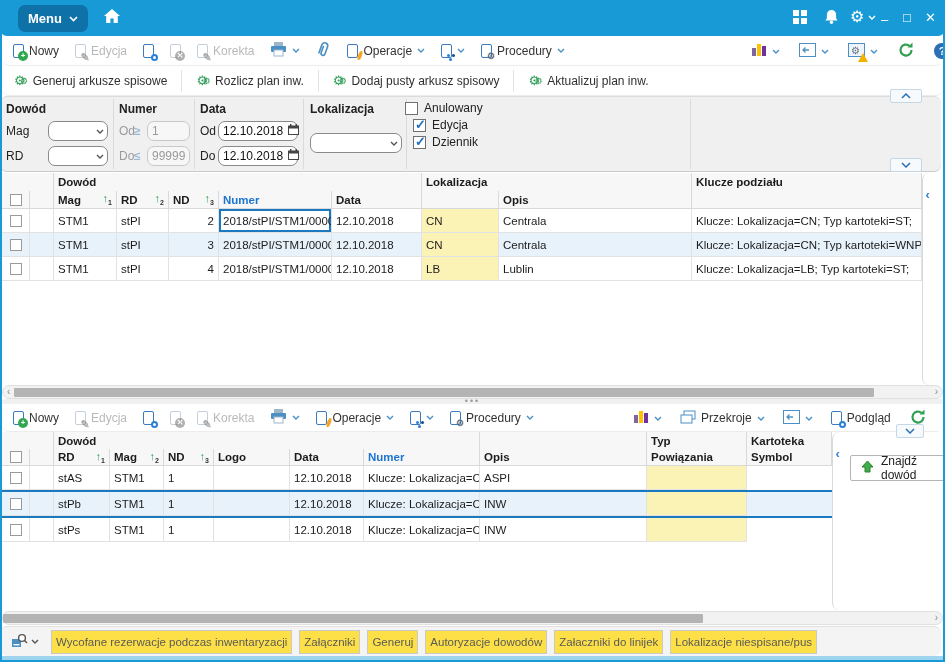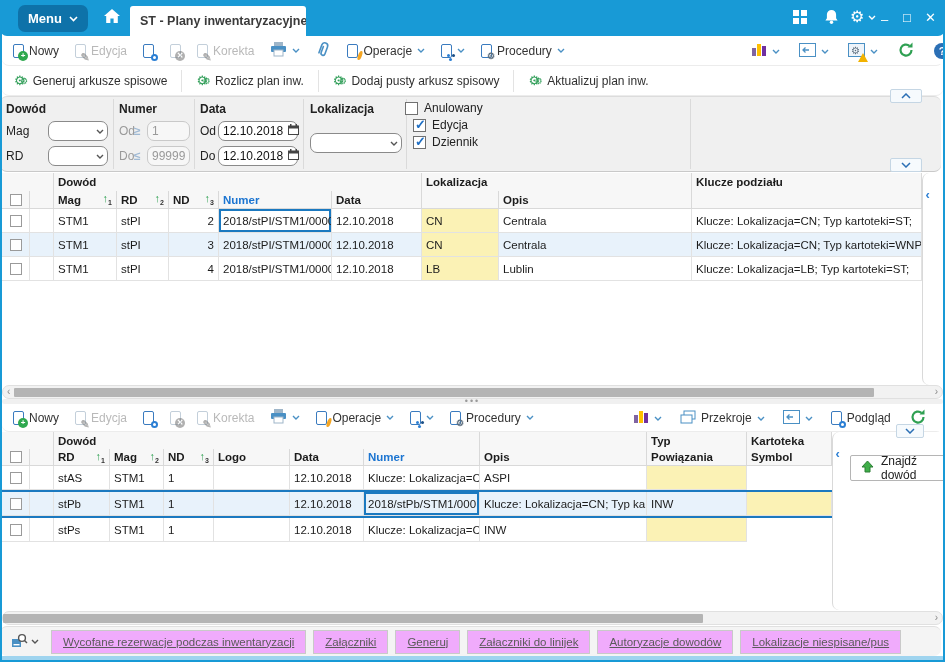--- a/index.html
+++ b/index.html
@@ -77,22 +77,22 @@
   .gcheck { width:12px; height:12px; border:1px solid #9a9a9a; background:#fff; margin:0 auto; }
 
   
   .hscroll { background:#f2f2f2; border:1px solid #e0e0e0; }
   .hthumb { background:#b4b4b4; height:9px; border-radius:1px; }
   .scr-ar { color:#8a8a8a; font-size:10px; line-height:1; }
   .splitter { background:#f0f0f0; color:#9a9a9a; text-align:center; font-size:9px; line-height:4px; letter-spacing:2px; }
 
   
   .tabsbar { left:0; top:626px; width:941px; height:30px; background:#f4f4f4; display:flex; align-items:center; gap:7px; padding:0 6px; border-top:1px solid #e0e0e0; }
-  .btab { height:24px; background:#f0abfc; border:1px solid #c9c9c9; display:flex; align-items:center; padding:0 11px;
-          font-size:11.5px; color:#5a5a5a; white-space:nowrap;text-decoration:underline; }
+  .btab { height:24px; background:#fde047; border:1px solid #c9c9c9; display:flex; align-items:center; padding:0 4px;
+          font-size:11.5px; color:#5a5a5a; white-space:nowrap; }
   .btab.active { border:2px solid #1b79c0; color:#1464c0; font-weight:bold; }
   .bottomedge { left:0; top:656px; width:945px; height:6px; background:#9fd4ef; }
 
   .findbtn { display:flex; align-items:center; gap:7px; background:#fff; border:1px solid #b5b5b5; border-radius:2px;
              font-size:12px; color:#222; padding:0 10px; height:26px; }
 </style>
 </head>
 <body>
 
 <div id="win">
@@ -103,23 +103,20 @@
       <span class="chev">
           <svg width="9" height="6">
             <path d="M1 1l3.5 3.5L8 1" stroke="#ffffff" fill="none" stroke-width="1.6"></path>
           </svg>
         </span>
     </div>
     <div class="abs home-btn">
       <span><svg width="16" height="14">
             <path d="M8 0L0 7h2.2v7h4.2V9.5h3.2V14h4.2V7H16z" fill="#fff"></path>
           </svg></span>
-    </div>
-    <div class="abs tab-active">
-      <span>ST - Plany inwentaryzacyjne</span>
     </div>
     <div class="abs tb-ico" style="left:793px; top:10px;">
       <span><svg width="15" height="15">
             <rect x="0" y="0" width="6" height="6" fill="#fff"></rect>
             <rect x="8" y="0" width="6" height="6" fill="#fff"></rect>
             <rect x="0" y="8" width="6" height="6" fill="#fff"></rect>
             <rect x="8" y="8" width="6" height="6" fill="#fff"></rect>
           </svg></span>
     </div>
     <div class="abs tb-ico" style="left:824px; top:9px;">
@@ -692,21 +689,20 @@
     <div class="row bg-cols altsel" style="grid-template-rows:24px; border-top:2px solid #1b79c0; border-bottom:2px solid #1b79c0;">
       <div class="cell">
           <span class="gcheck"></span>
         </div>
       <div class="cell"></div>
       <div class="cell">stPb</div>
       <div class="cell">STM1</div>
       <div class="cell">1</div>
       <div class="cell"></div>
       <div class="cell">12.10.2018</div>
-      <div class="cell focuscell">2018/stPb/STM1/000</div>
       <div class="cell">Klucze: Lokalizacja=CN; Typ kart</div>
       <div class="cell">INW</div>
       <div class="cell ycell"></div>
     </div>
 
     <div class="row bg-cols" style="grid-template-rows:24px;">
       <div class="cell">
           <span class="gcheck"></span>
         </div>
       <div class="cell"></div>
@@ -753,24 +749,24 @@
     <span class="btab">
         <span>Wycofane rezerwacje podczas inwentaryzacji</span>
       </span>
     <span class="btab">
         <span>Załączniki</span>
       </span>
     <span class="btab">
         <span>Generuj</span>
       </span>
     <span class="btab">
-        <span>Załaczniki do linijek</span>
+        <span>Autoryzacje dowodów</span>
       </span>
     <span class="btab">
-        <span>Autoryzacje dowodów</span>
+        <span>Załaczniki do linijek</span>
       </span>
     <span class="btab">
         <span>Lokalizacje niespisane/pus</span>
       </span>
   </div>
 
   <div class="abs bottomedge"></div>
   <div class="frame"></div>
 </div>
 

